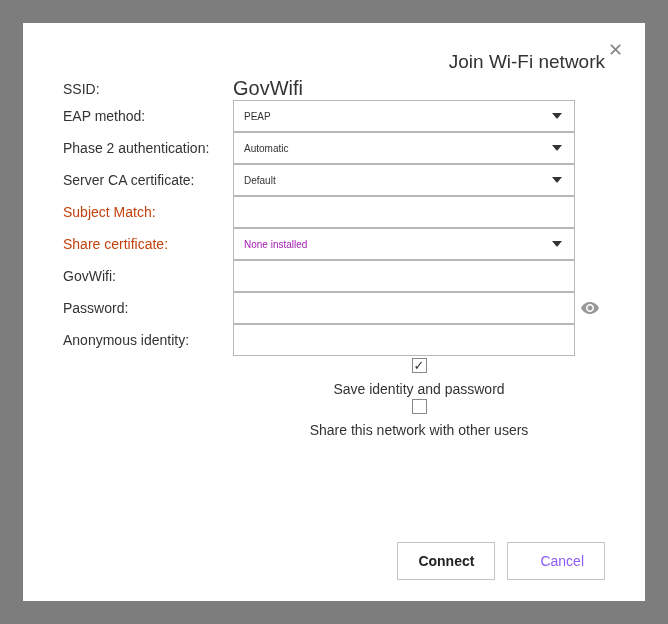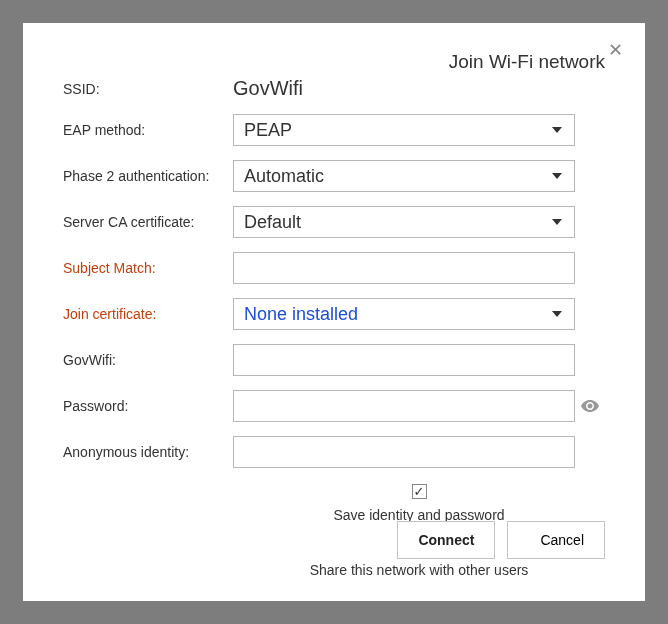--- a/index.html
+++ b/index.html
@@ -38,21 +38,20 @@
     .dialog-title {
       font-size: 19px;
       font-weight: 400;
       color: #333;
       margin-bottom: 4px;
       text-align: right;
     }
     .form-grid {
       display: grid;
       grid-template-columns: 170px 1fr 30px;
-      row-gap: 14px;
       align-items: center;
     }
     .form-label {
       font-size: 14px;
       color: #333;
     }
     .form-label.disabled {
       color: #c2410c;
     }
     .form-value {
@@ -61,26 +60,26 @@
     }
     .dropdown {
       position: relative;
       width: 100%;
       height: 32px;
       border: 1px solid #b8b8b8;
       background: #fff;
       display: flex;
       align-items: center;
       padding: 0 32px 0 10px;
-      font-size: 18px;
+      font-size: 10px;
       color: #333;
       cursor: pointer;
     }
     .dropdown.disabled {
-      color: #1d4ed8;
+      color: #a21caf;
       cursor: default;
     }
     .dropdown-arrow {
       position: absolute;
       right: 12px;
       top: 50%;
       transform: translateY(-50%);
       width: 0;
       height: 0;
       border-left: 5px solid transparent;
@@ -128,39 +127,39 @@
       font-size: 13px;
       color: #333;
       line-height: 1;
     }
     .checkbox-label {
       font-size: 14px;
       color: #333;
     }
     .button-row {
       position: absolute;
-      bottom: 42px;
+      bottom: 21px;
       right: 40px;
       display: flex;
       gap: 12px;
     }
     .btn {
       padding: 10px 20px;
       font-size: 14px;
       border: 1px solid #c4c4c4;
       background: #fff;
       cursor: pointer;
       font-family: inherit;
     }
     .btn-primary {
       font-weight: bold;
       color: #222;
     }
     .btn-secondary {
-      color: #000000;
+      color: #8b5cf6;
       padding-left: 32px;
     }
     .spacer {
       grid-column: 1;
     }
   </style>
 </head>
 <body>
 
 <div class="dialog">
@@ -194,21 +193,21 @@
     <div class="dropdown">
       <span>Default</span>
       <span class="dropdown-arrow"></span>
     </div>
     <div></div>
 
     <div class="form-label disabled">Subject Match:</div>
     <input type="text" class="text-input" value="" style="">
     <div></div>
 
-    <div class="form-label disabled">Join certificate:</div>
+    <div class="form-label disabled">Share certificate:</div>
     <div class="dropdown disabled">
       <span>None installed</span>
       <span class="dropdown-arrow"></span>
     </div>
     <div></div>
 
     <div class="form-label">GovWifi:</div>
     <input type="text" class="text-input" value="" style="">
     <div></div>
 

